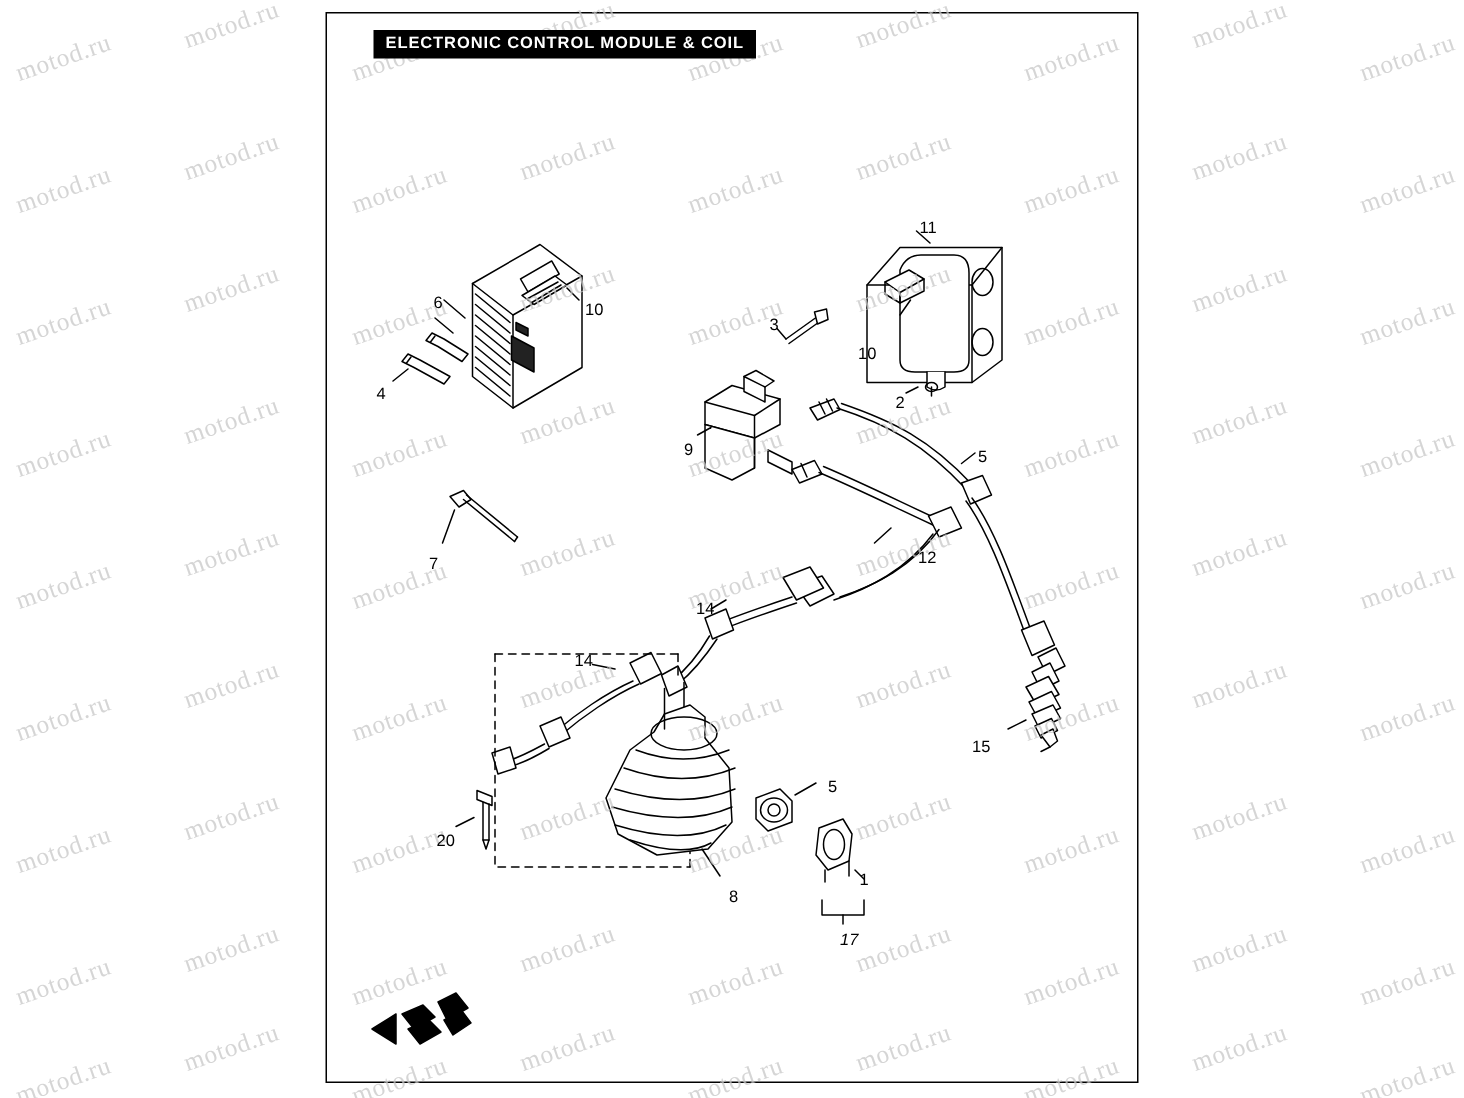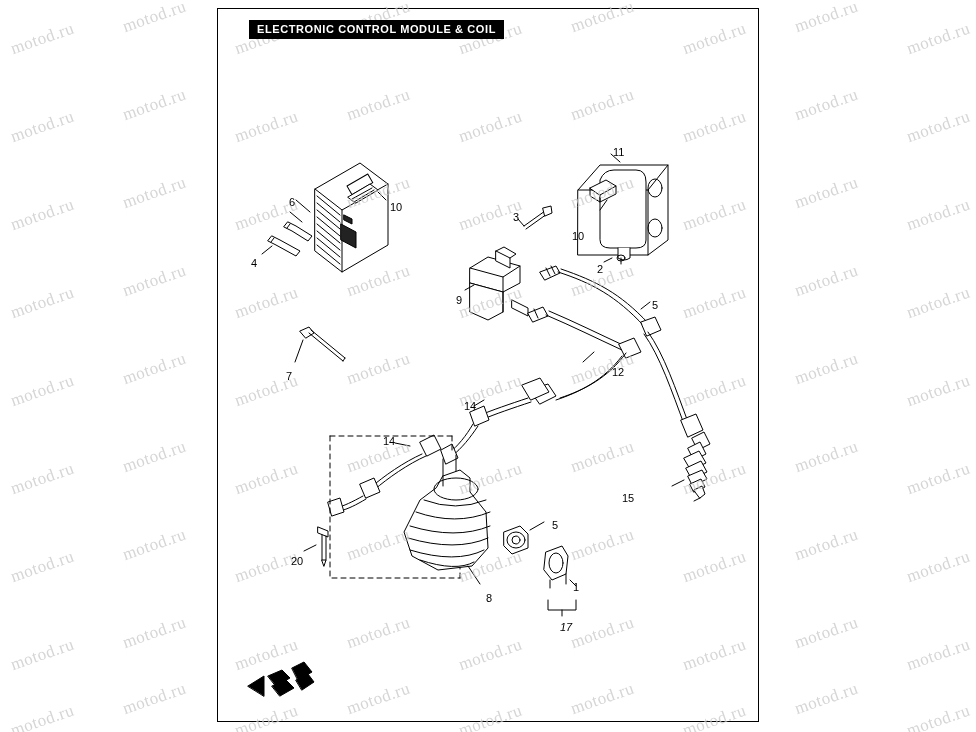--- a/index.html
+++ b/index.html
@@ -386,21 +386,21 @@
       <div class="lbl" style="left: 513px; top: 211px;">3</div>
       <div class="lbl" style="left: 613px; top: 146px;">11</div>
       <div class="lbl" style="left: 572px; top: 214px; margin-top: 16px;">10</div>
       <div class="lbl" style="left: 597px; top: 263px;">2</div>
       <div class="lbl" style="left: 456px; top: 294px;">9</div>
       <div class="lbl" style="left: 652px; top: 299px;">5</div>
       <div class="lbl" style="left: 584px; top: 366px; margin-left: 28px;">12</div>
       <div class="lbl" style="left: 286px; top: 370px;">7</div>
       <div class="lbl" style="left: 464px; top: 400px;">14</div>
       <div class="lbl" style="left: 383px; top: 435px;">14</div>
-      <div class="lbl" style="left: 622px; top: 492px;">15</div>
+      <div class="lbl" style="left: 648px; top: 492px;">15</div>
       <div class="lbl" style="left: 552px; top: 519px;">5</div>
       <div class="lbl" style="left: 291px; top: 555px;">20</div>
       <div class="lbl" style="left: 486px; top: 592px;">8</div>
       <div class="lbl" style="left: 573px; top: 581px;">1</div>
       <div class="lbl" style="left: 560px; top: 621px; font-style: italic;">17</div>
     </div>
 
 </div>
 
 </body></html>

